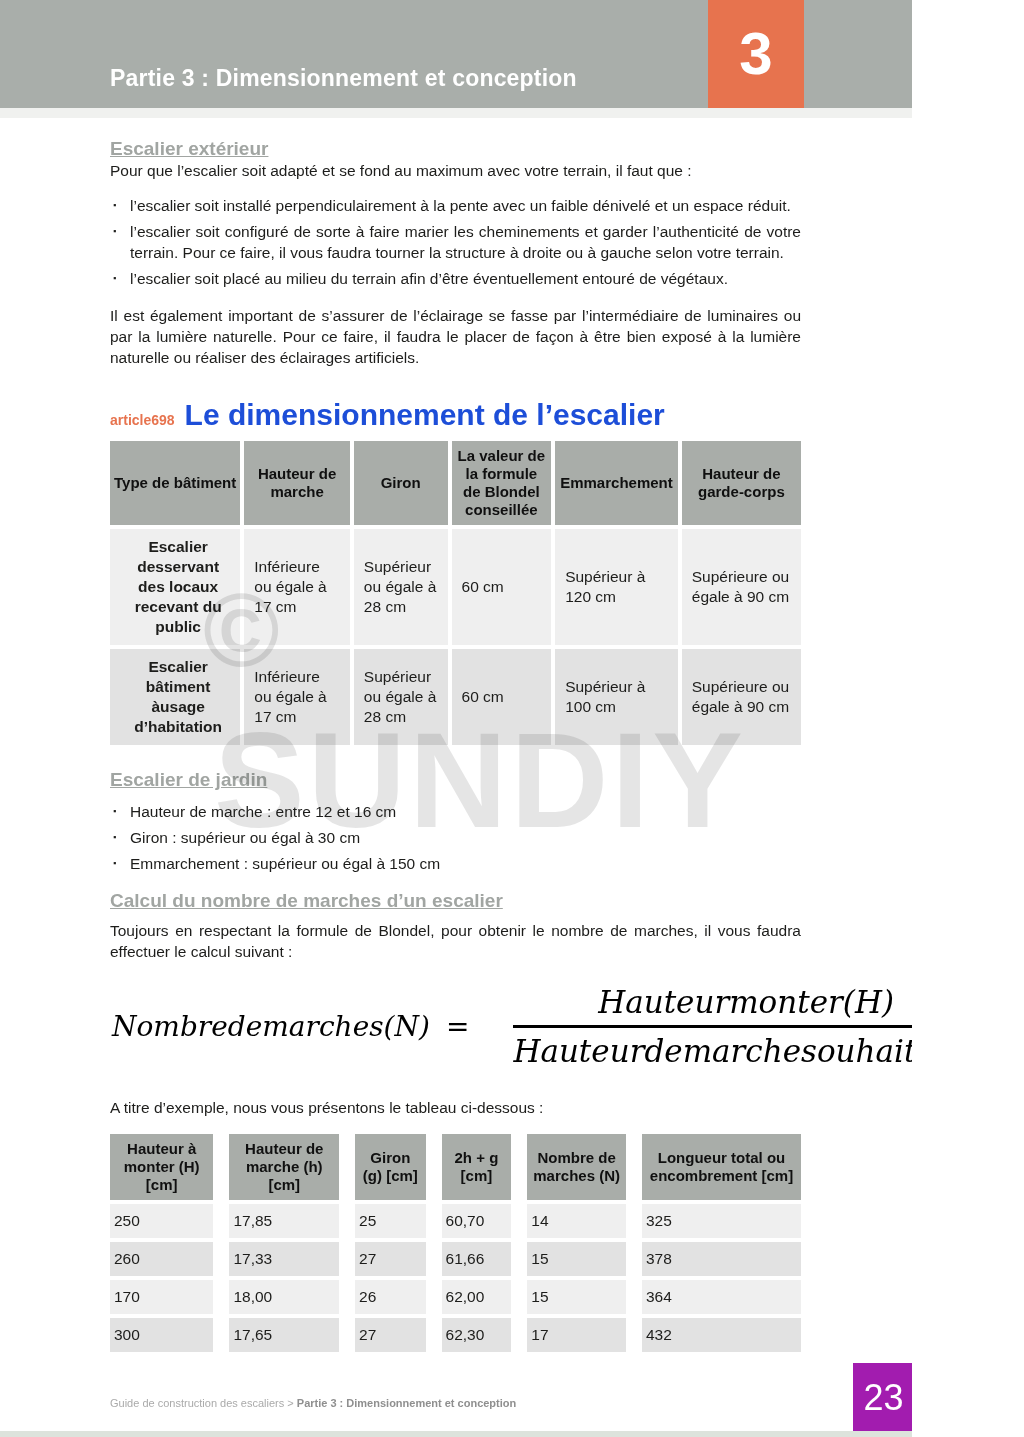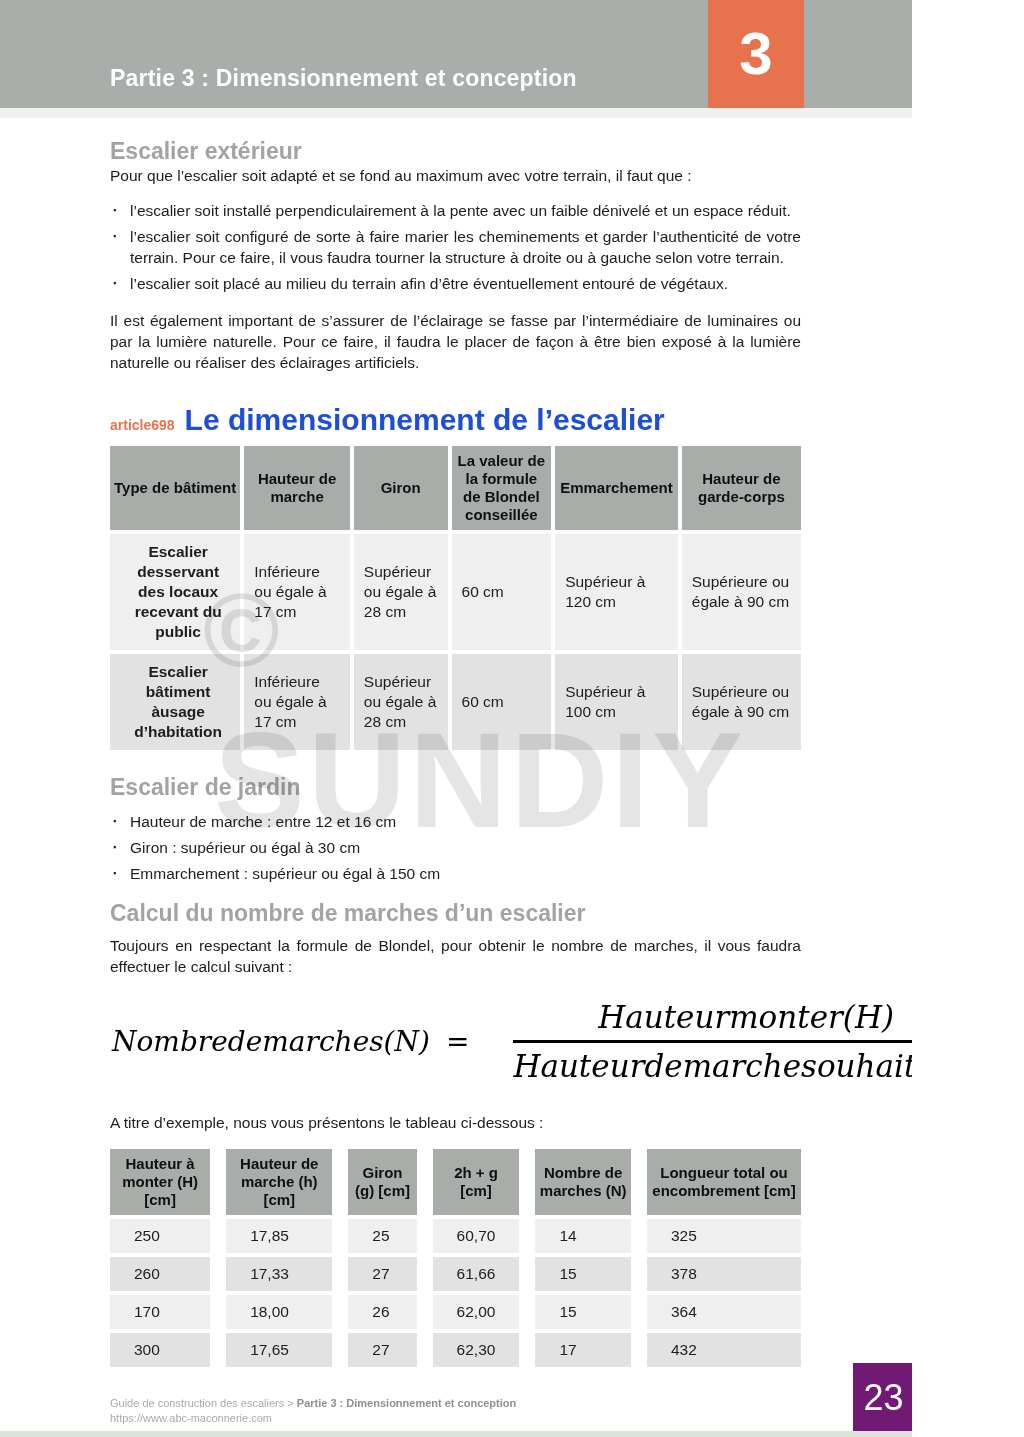--- a/index.html
+++ b/index.html
@@ -10,21 +10,21 @@
   }
   
   .topbar { position:relative; height:108px; background:#a9aeaa; display:flex; align-items:flex-end; }
   .topbar-title { margin:0 0 16px 110px; color:#ffffff; font-size:23px; font-weight:bold; letter-spacing:.2px; }
   .chapter-box { position:absolute; top:0; right:108px; width:96px; height:108px; background:#e7734e;
     display:flex; align-items:center; justify-content:center; z-index:4; }
   .chapter-num { color:#ffffff; font-size:60px; font-weight:bold; line-height:1; }
   .substrip { height:10px; background:#f0f1ef; }
   
   .content { padding:0 111px 0 110px; position:relative; z-index:2; }
-  .h-gray { color:#a1a5a2; font-size:23px; font-weight:bold; margin:20px 0 0 0; }
+  .h-gray { color:#a1a5a2; font-size:19px; font-weight:bold; margin:20px 0 0 0;text-decoration:underline; }
   .para { margin:8px 0 0 0; font-size:15.5px; line-height:21px; text-align:justify; }
   .para.tight { margin-top:0; text-align:left; }
   .accent { color:#e7734e; }
   .ref-muted { color:#c9c9c9; }
   .bullet-list { margin:14px 0 0 0; }
   .bullet-item { display:flex; font-size:15.5px; line-height:21px; margin:0 0 5px 0; }
   .bullet-marker { flex:none; width:17px; padding-left:3px; font-size:9px; line-height:21px; color:#1d1d1b; }
   .bullet-text { flex:1; text-align:justify; }
   .section-title-row { display:flex; align-items:baseline; gap:10px; margin-top:30px; }
   .article-tag { color:#e7734e; font-size:14px; font-weight:bold; }
@@ -34,21 +34,21 @@
   .t1 { grid-template-columns:153fr 124fr 110fr 117fr 144fr 140fr; }
   .t2 { grid-template-columns:132fr 140fr 90fr 89fr 126fr 203fr; margin-top:14px; gap:4px 16px; }
   .th { background:#a9ada9; color:#101010; font-weight:bold; font-size:15px; line-height:18px;
     display:flex; align-items:center; justify-content:center; text-align:center;
     padding:6px 4px; box-sizing:border-box; }
   .t1 .th { min-height:74px; }
   .t2 .th { min-height:45px; }
   .td { font-size:15.5px; line-height:20px; display:flex; align-items:center;
     padding:8px 10px; box-sizing:border-box; }
   .t1 .td { min-height:76px; }
-  .t2 .td { min-height:34px; padding:6px 24px; }
+  .t2 .td { min-height:34px; padding:6px 4px; }
   .bg-a { background:#efefef; }
   .bg-b { background:#e2e2e2; }
   .cell-label { font-weight:bold; justify-content:center; text-align:center;padding-left:16px; }
   
   .formula { display:flex; align-items:center; gap:16px; margin-top:22px; padding-left:2px;
     font-family:"DejaVu Serif", serif; font-style:italic; color:#000; }
   .f-lhs, .f-eq { font-size:28px; white-space:nowrap; }
   .frac { display:flex; flex-direction:column; align-items:center;margin-left:28px; }
   .frac-num { font-size:31px; white-space:nowrap; }
   .frac-bar { height:3px; background:#000; width:100%; margin:5px 0; }
@@ -57,21 +57,21 @@
   
   .wm-copyright { position:absolute; left:203px; top:578px; z-index:3; pointer-events:none;
     font-size:104px; font-weight:bold; color:rgba(40,40,40,0.13); line-height:1; }
   .wm-brand { position:absolute; left:214px; top:712px; z-index:3; pointer-events:none;
     font-size:136px; font-weight:bold; letter-spacing:3px; color:rgba(40,40,40,0.12); line-height:1; }
   
   .footer { position:absolute; left:110px; top:1396px; font-size:11px; line-height:15px;
     color:#aaaaaa; z-index:2; }
   .footer .crumb-bold { font-weight:bold; color:#8f8f8f; }
   .page-num-box { position:absolute; left:853px; top:1363px; width:61px; height:70px;
-    background:#701a75; color:#ffffff; font-size:36px;
+    background:#a21caf; color:#ffffff; font-size:36px;
     display:flex; align-items:center; justify-content:center; z-index:4; }
   .bottombar { position:absolute; left:0; bottom:0; width:100%; height:6px; background:#dde3dc; z-index:4; }
 </style>
 </head>
 <body>
 
 <div class="page">
 
   <div class="topbar">
     <div class="topbar-title">Partie 3 : Dimensionnement et conception</div>
@@ -202,20 +202,19 @@
       <div class="td bg-b">432</div>
     </div>
 
   </div>
 
   <div class="footer">
     <div>
       <span>Guide de construction des escaliers &gt;</span>
       <span class="crumb-bold">Partie 3 : Dimensionnement et conception</span>
     </div>
-    <div>https://www.abc-maconnerie.com</div>
   </div>
   <div class="page-num-box">
     <span>23</span>
   </div>
   <div class="bottombar"></div>
 
 </div>
 
 </body></html>

